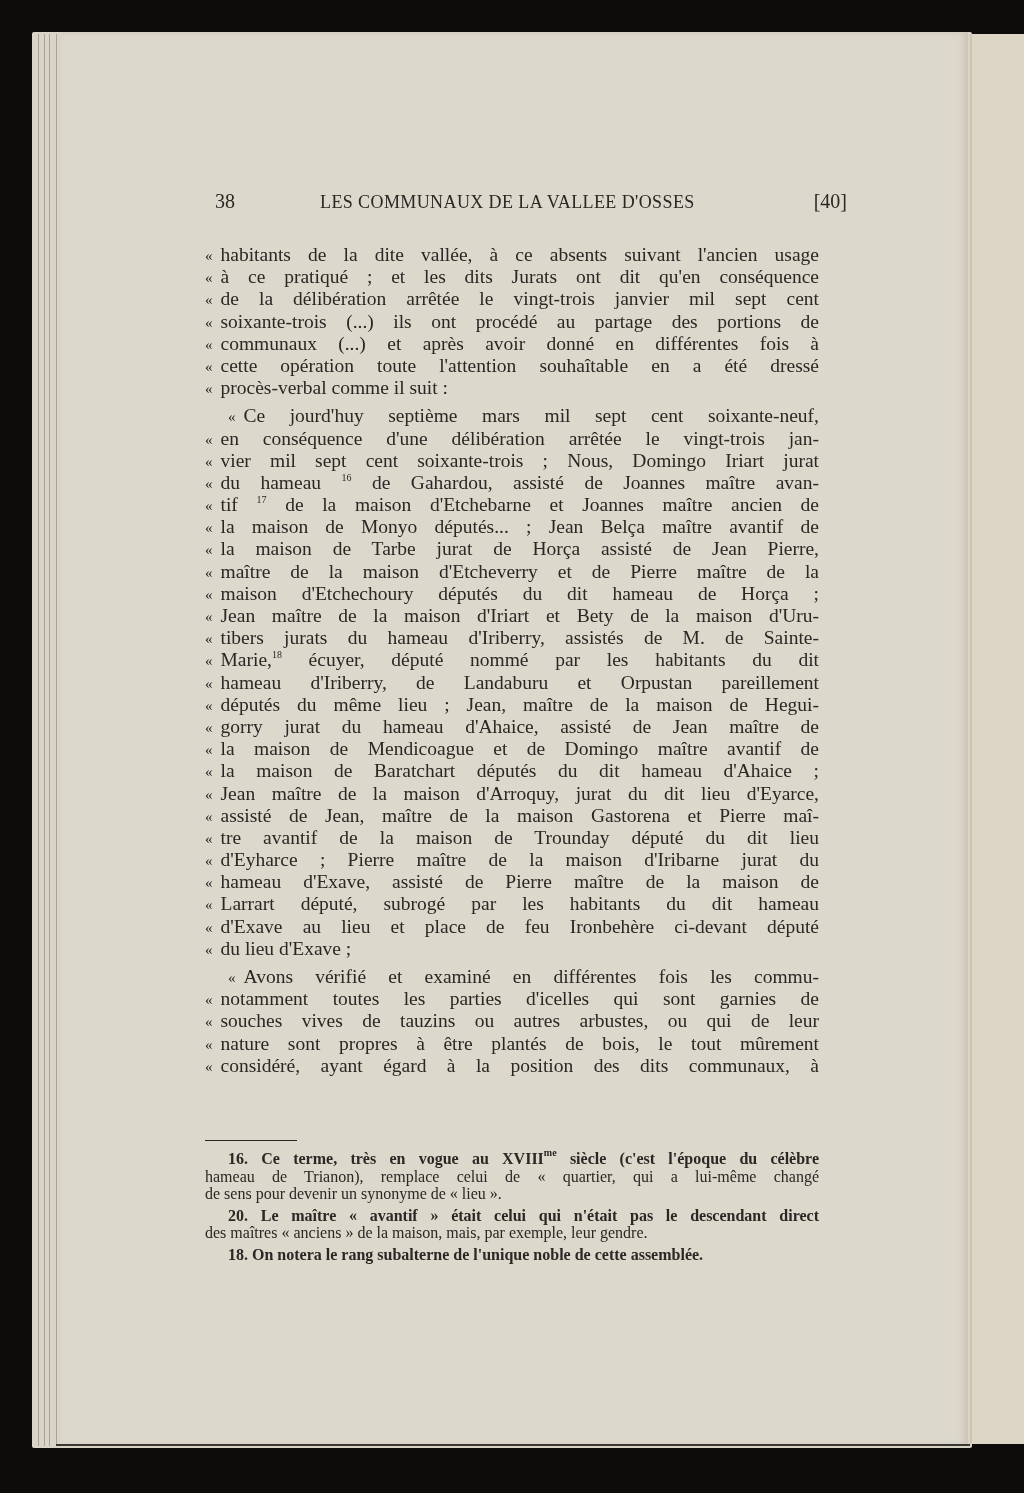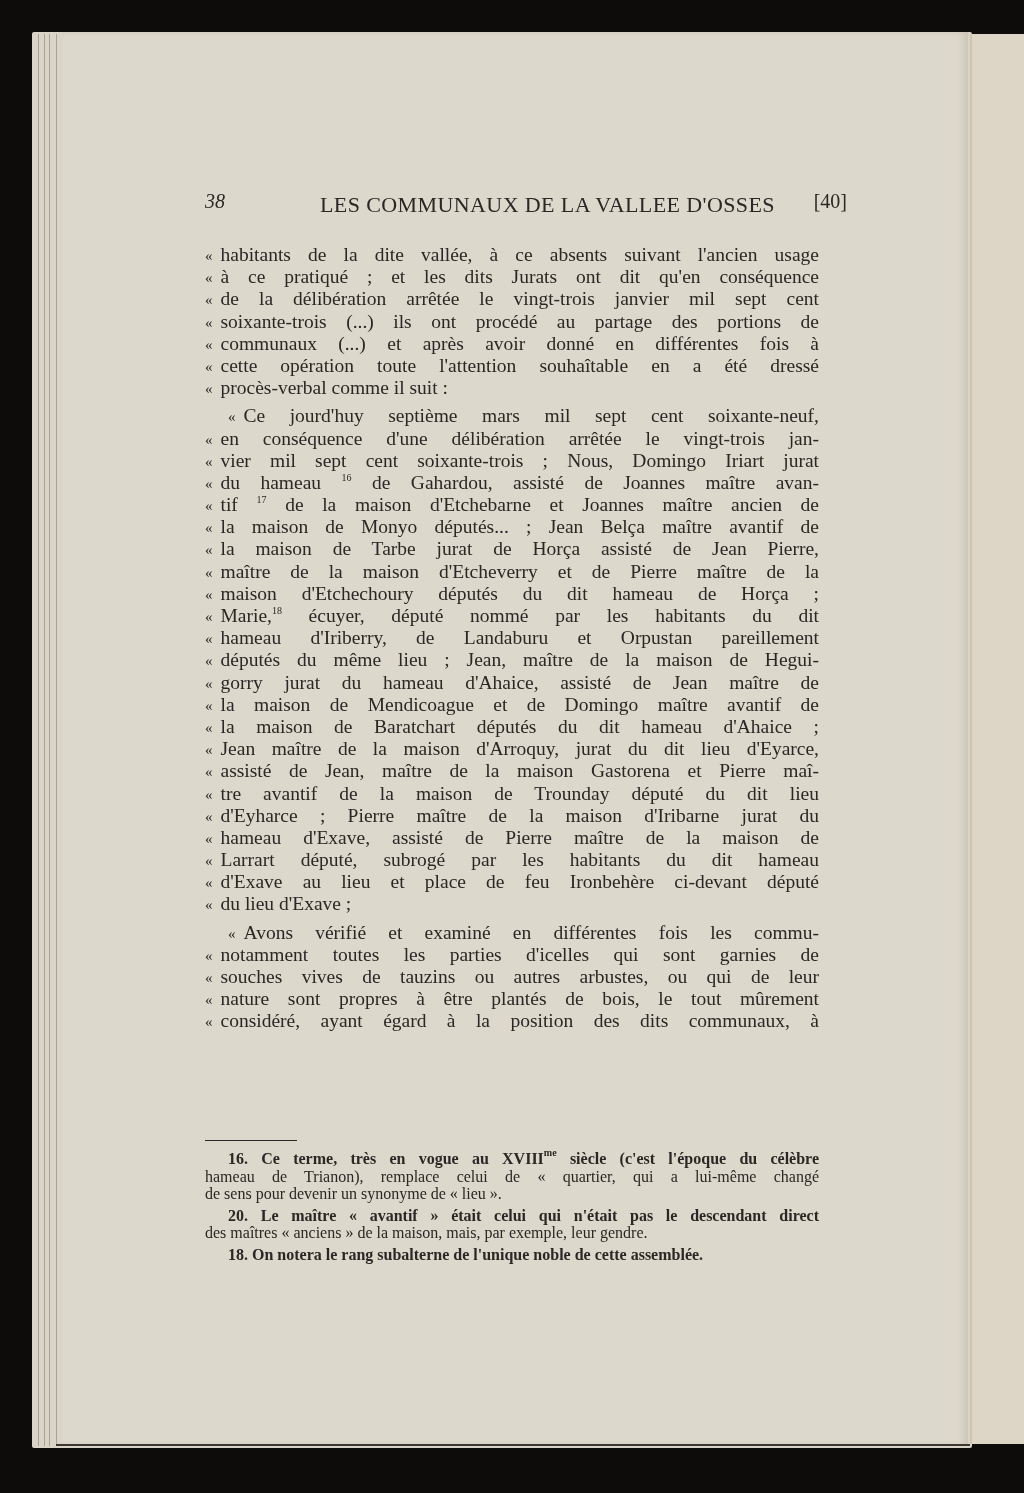--- a/index.html
+++ b/index.html
@@ -19,22 +19,22 @@
   }
   .page-bottom-line { position:absolute; left:56px; top:1444px; width:914px; height:2px; background:#3a3632; }
   .facing-page {
     position:absolute; left:970px; top:34px; width:60px; height:1410px;
     background:#ddd6c6; border-left:2px solid #cfc5ad;
   }
   .running-head {
     position:absolute; left:205px; top:190px; width:642px; height:28px;
     color:#2a2724; font-size:20px;
   }
-  .running-head .num-left { position:absolute; left:0; top:0;font-style:italic; }
-  .running-head .title { position:absolute; left:115px; top:2px; font-size:22px; letter-spacing:0.4px; }
+  .running-head .num-left { position:absolute; left:10px; top:0; }
+  .running-head .title { position:absolute; left:115px; top:2px; font-size:18px; letter-spacing:0.4px; }
   .running-head .num-right { position:absolute; right:0; top:0; }
   .body-text {
     position:absolute; left:205px; top:244px; width:614px;
     color:#2a2724; font-size:19.5px; line-height:22.2px;
   }
   .line { white-space:nowrap; text-align:justify; text-align-last:justify; height:22.2px; }
   .line.last { text-align-last:left; }
   .line.indent { padding-left:23px; }
   .para-gap { height:6px; }
   .q { margin-right:8px; font-size:15px; }
@@ -82,20 +82,22 @@
     <div>
       <div class="line indent"><span class="q">«</span>Ce jourd'huy septième mars mil sept cent soixante-neuf,</div>
       <div class="line"><span class="q">«</span>en conséquence d'une délibération arrêtée le vingt-trois jan-</div>
       <div class="line"><span class="q">«</span>vier mil sept cent soixante-trois ; Nous, Domingo Iriart jurat</div>
       <div class="line"><span class="q">«</span>du hameau <sup>16</sup> de Gahardou, assisté de Joannes maître avan-</div>
       <div class="line"><span class="q">«</span>tif <sup>17</sup> de la maison d'Etchebarne et Joannes maître ancien de</div>
       <div class="line"><span class="q">«</span>la maison de Monyo députés... ; Jean Belça maître avantif de</div>
       <div class="line"><span class="q">«</span>la maison de Tarbe jurat de Horça assisté de Jean Pierre,</div>
       <div class="line"><span class="q">«</span>maître de la maison d'Etcheverry et de Pierre maître de la</div>
       <div class="line"><span class="q">«</span>maison d'Etchechoury députés du dit hameau de Horça ;</div>
+      <div class="line"><span class="q">«</span>Jean maître de la maison d'Iriart et Bety de la maison d'Uru-</div>
+      <div class="line"><span class="q">«</span>tibers jurats du hameau d'Iriberry, assistés de M. de Sainte-</div>
       <div class="line"><span class="q">«</span>Marie,<sup>18</sup> écuyer, député nommé par les habitants du dit</div>
       <div class="line"><span class="q">«</span>hameau d'Iriberry, de Landaburu et Orpustan pareillement</div>
       <div class="line"><span class="q">«</span>députés du même lieu ; Jean, maître de la maison de Hegui-</div>
       <div class="line"><span class="q">«</span>gorry jurat du hameau d'Ahaice, assisté de Jean maître de</div>
       <div class="line"><span class="q">«</span>la maison de Mendicoague et de Domingo maître avantif de</div>
       <div class="line"><span class="q">«</span>la maison de Baratchart députés du dit hameau d'Ahaice ;</div>
       <div class="line"><span class="q">«</span>Jean maître de la maison d'Arroquy, jurat du dit lieu d'Eyarce,</div>
       <div class="line"><span class="q">«</span>assisté de Jean, maître de la maison Gastorena et Pierre maî-</div>
       <div class="line"><span class="q">«</span>tre avantif de la maison de Trounday député du dit lieu</div>
       <div class="line"><span class="q">«</span>d'Eyharce ; Pierre maître de la maison d'Iribarne jurat du</div>

